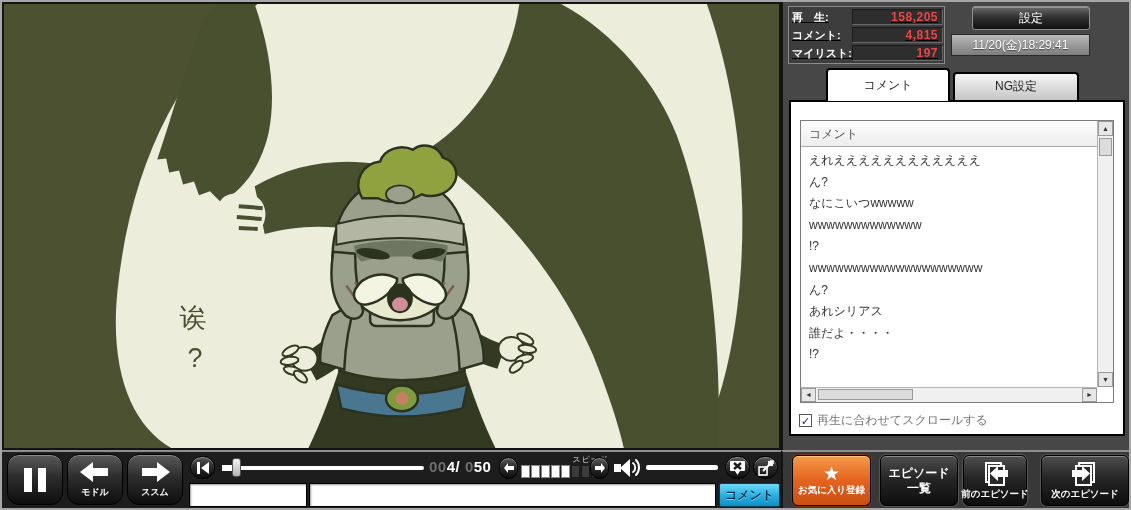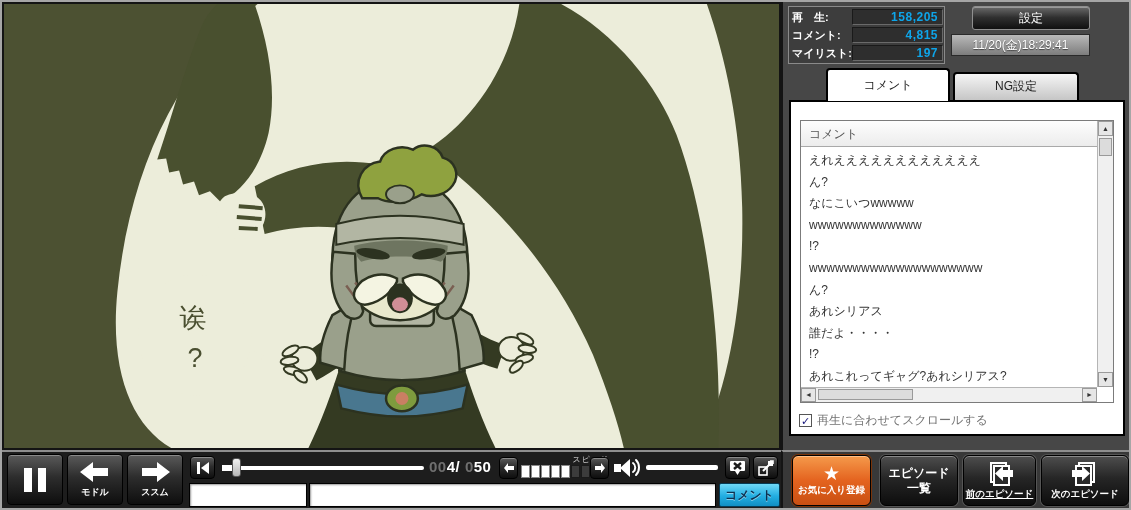--- a/index.html
+++ b/index.html
@@ -6,23 +6,23 @@
   *{box-sizing:border-box;font-family:"Liberation Sans","DejaVu Sans",sans-serif;}
   #window{position:relative;width:1131px;height:510px;background:#2a2a2a;border:2px solid #a6a6a6;overflow:hidden;}
 
   
   #video-area{position:absolute;left:0;top:0;width:779px;height:448px;border:2px solid #141414;background:#4c5132;}
   #video-area svg{display:block;width:100%;height:100%;}
 
   
   #right-panel{position:absolute;left:779px;top:0;width:350px;height:448px;background:#474747;border-left:2px solid #141414;}
   #stats-frame{position:absolute;left:5px;top:4px;width:157px;height:58px;border:1px solid #8a8a8a;background:#3d3d3d;padding:1px;}
-  .stat-row{display:flex;align-items:center;height:18px;}
+  .stat-row{display:flex;align-items:center;height:18px;text-decoration:underline;}
   .stat-label{width:62px;color:#fff;font-size:11px;font-weight:bold;padding-left:2px;white-space:nowrap;}
-  .stat-value-box{flex:1;height:16px;background:#2e2e2e;border:1px solid #1a1a1a;border-bottom-color:#6a6a6a;border-right-color:#6a6a6a;color:#0ea5e9;font-size:12px;font-weight:bold;text-align:right;padding:0 4px;line-height:14px;letter-spacing:.5px;}
+  .stat-value-box{flex:1;height:16px;background:#2e2e2e;border:1px solid #1a1a1a;border-bottom-color:#6a6a6a;border-right-color:#6a6a6a;color:#ef4444;font-size:12px;font-weight:bold;text-align:right;padding:0 4px;line-height:14px;letter-spacing:.5px;}
   #settings-button{position:absolute;left:189px;top:4px;width:118px;height:24px;border:1px solid #8f8f8f;border-radius:3px;background:linear-gradient(#6a6a6a,#2f2f2f 48%,#101010);color:#fff;font-size:12px;text-align:center;line-height:22px;cursor:pointer;box-shadow:inset 0 1px 0 #999;}
   #datetime-box{position:absolute;left:168px;top:32px;width:139px;height:22px;border:1px solid #2a2a2a;background:linear-gradient(#b9b9b9,#7d7d7d);color:#fff;font-size:12px;text-align:center;line-height:20px;text-shadow:0 1px 1px #444;}
 
   .tab{position:absolute;text-align:center;font-size:12px;color:#222;cursor:pointer;}
   #tab-comment{left:43px;top:66px;width:124px;height:33px;background:#fff;border:2px solid #000;border-bottom:none;border-radius:4px 4px 0 0;line-height:30px;z-index:3;}
   #tab-ng{left:170px;top:70px;width:126px;height:29px;background:linear-gradient(#f5f5f5,#c4c4c4);border:2px solid #000;border-bottom:none;border-radius:4px 4px 0 0;line-height:25px;z-index:1;}
   #white-panel{position:absolute;left:6px;top:98px;width:336px;height:336px;background:#fff;border:2px solid #000;z-index:2;}
 
   #comment-list-box{position:absolute;left:9px;top:18px;width:314px;height:283px;border:1px solid #7b7b7b;background:#fff;}
   #list-header{position:absolute;left:0;top:0;right:16px;height:26px;background:linear-gradient(#fdfdfd,#ececec);border-bottom:1px solid #a9a9a9;font-size:12px;color:#555;line-height:26px;padding-left:8px;}
@@ -33,21 +33,21 @@
   .sb-btn{position:absolute;background:#e6e6e6;border:1px solid #9a9a9a;color:#333;font-size:7px;text-align:center;cursor:pointer;}
   .sb-thumb{position:absolute;background:#dcdcdc;border:1px solid #9a9a9a;cursor:pointer;}
   #autoscroll-row{position:absolute;left:8px;top:310px;display:flex;align-items:center;gap:5px;}
   #autoscroll-checkbox{width:13px;height:13px;border:1px solid #555;background:#fff;font-size:11px;line-height:12px;text-align:center;color:#14147a;font-weight:bold;cursor:pointer;}
   #autoscroll-label{font-size:12px;color:#737373;}
 
   
   #control-bar{position:absolute;left:0;top:448px;width:779px;height:58px;background:#1d1d1d;border-top:2px solid #8e8e8e;}
   #episode-bar{position:absolute;left:779px;top:448px;width:350px;height:58px;background:#383838;border-top:2px solid #8e8e8e;border-left:2px solid #141414;}
 
-  .glossy{background:linear-gradient(#5a5a5a,#2d2d2d 45%,#0e0e0e);border:1px solid #000;box-shadow:inset 0 1px 0 #8a8a8a;border-radius:4px;cursor:pointer;text-align:right;}
+  .glossy{background:linear-gradient(#5a5a5a,#2d2d2d 45%,#0e0e0e);border:1px solid #000;box-shadow:inset 0 1px 0 #8a8a8a;border-radius:12px;cursor:pointer;text-align:right;}
   .transport{position:absolute;top:2px;height:51px;width:56px;display:flex;flex-direction:column;align-items:center;justify-content:center;gap:2px;}
   .transport .t-label{color:#fff;font-size:9px;font-weight:bold;}
   #pause-button{left:5px;}
   #back-button{left:65px;}
   #forward-button{left:125px;}
   .pause-glyph{display:flex;gap:6px;}
   .pause-glyph i{display:block;width:8px;height:24px;background:#fff;}
 
   .mini-btn{position:absolute;display:flex;align-items:center;justify-content:center;}
   #skip-start-button{left:188px;top:4px;width:25px;height:23px;}
@@ -78,21 +78,21 @@
   #comment-field{left:307px;width:407px;}
   #comment-send-button{position:absolute;left:717px;top:31px;width:61px;height:24px;background:linear-gradient(#6fd9f8,#22aee2 55%,#118fc4);border:1px solid #063b55;border-radius:2px;color:#0d3050;font-weight:bold;font-size:12px;text-align:center;line-height:22px;text-shadow:0 1px 0 rgba(255,255,255,.45);cursor:pointer;}
 
   
   .ep-btn{position:absolute;top:3px;height:51px;border:1px solid #000;border-radius:6px;box-shadow:inset 0 1px 0 #8a8a8a,0 0 0 1px #555;background:linear-gradient(#4e4e4e,#262626 45%,#0d0d0d);color:#fff;display:flex;flex-direction:column;align-items:center;justify-content:center;gap:1px;cursor:pointer;}
   .ep-btn .ep-label{font-size:9.5px;font-weight:bold;white-space:nowrap;}
   .ep-btn .ep-label2{font-size:12px;font-weight:bold;line-height:1.2;text-align:center;}
   #favorite-button{left:9px;width:79px;background:linear-gradient(#f59a4b,#e4631f 50%,#c94f12);box-shadow:inset 0 1px 0 #ffc08a,0 0 0 1px #7a3308;}
   #favorite-button .star{font-size:19px;line-height:18px;color:#fff;}
   #episode-list-button{left:97px;width:78px;}
-  #prev-episode-button{left:180px;width:73px;text-decoration:underline;}
+  #prev-episode-button{left:180px;width:64px;}
   #next-episode-button{left:258px;width:88px;}
 </style>
 </head>
 <body>
 
 <div id="window">
 
   <div id="video-area">
     <svg viewBox="0 0 779 448" preserveAspectRatio="none">
       <rect x="0" y="0" width="779" height="448" fill="#4c5132"></rect>
@@ -201,21 +201,20 @@
             <div class="c-item">えれええええええええええええ</div>
             <div class="c-item">ん?</div>
             <div class="c-item">なにこいつwwwww</div>
             <div class="c-item">wwwwwwwwwwwww</div>
             <div class="c-item">!?</div>
             <div class="c-item">wwwwwwwwwwwwwwwwwwww</div>
             <div class="c-item">ん?</div>
             <div class="c-item">あれシリアス</div>
             <div class="c-item">誰だよ・・・・</div>
             <div class="c-item">!?</div>
-            <div class="c-item">あれこれってギャグ?あれシリアス?</div>
           </div>
         <div class="vscroll">
           <div class="sb-btn" style="left:0;top:0;width:15px;height:15px;line-height:13px;">▲</div>
           <div class="sb-thumb" style="left:1px;top:17px;width:13px;height:18px;"></div>
           <div class="sb-btn" style="left:0;bottom:0;width:15px;height:15px;line-height:13px;">▼</div>
         </div>
         <div class="hscroll">
           <div class="sb-btn" style="left:0;top:0;width:15px;height:14px;line-height:12px;">◄</div>
           <div class="sb-thumb" style="left:17px;top:1px;width:95px;height:11px;"></div>
           <div class="sb-btn" style="right:0;top:0;width:15px;height:14px;line-height:12px;">►</div>

